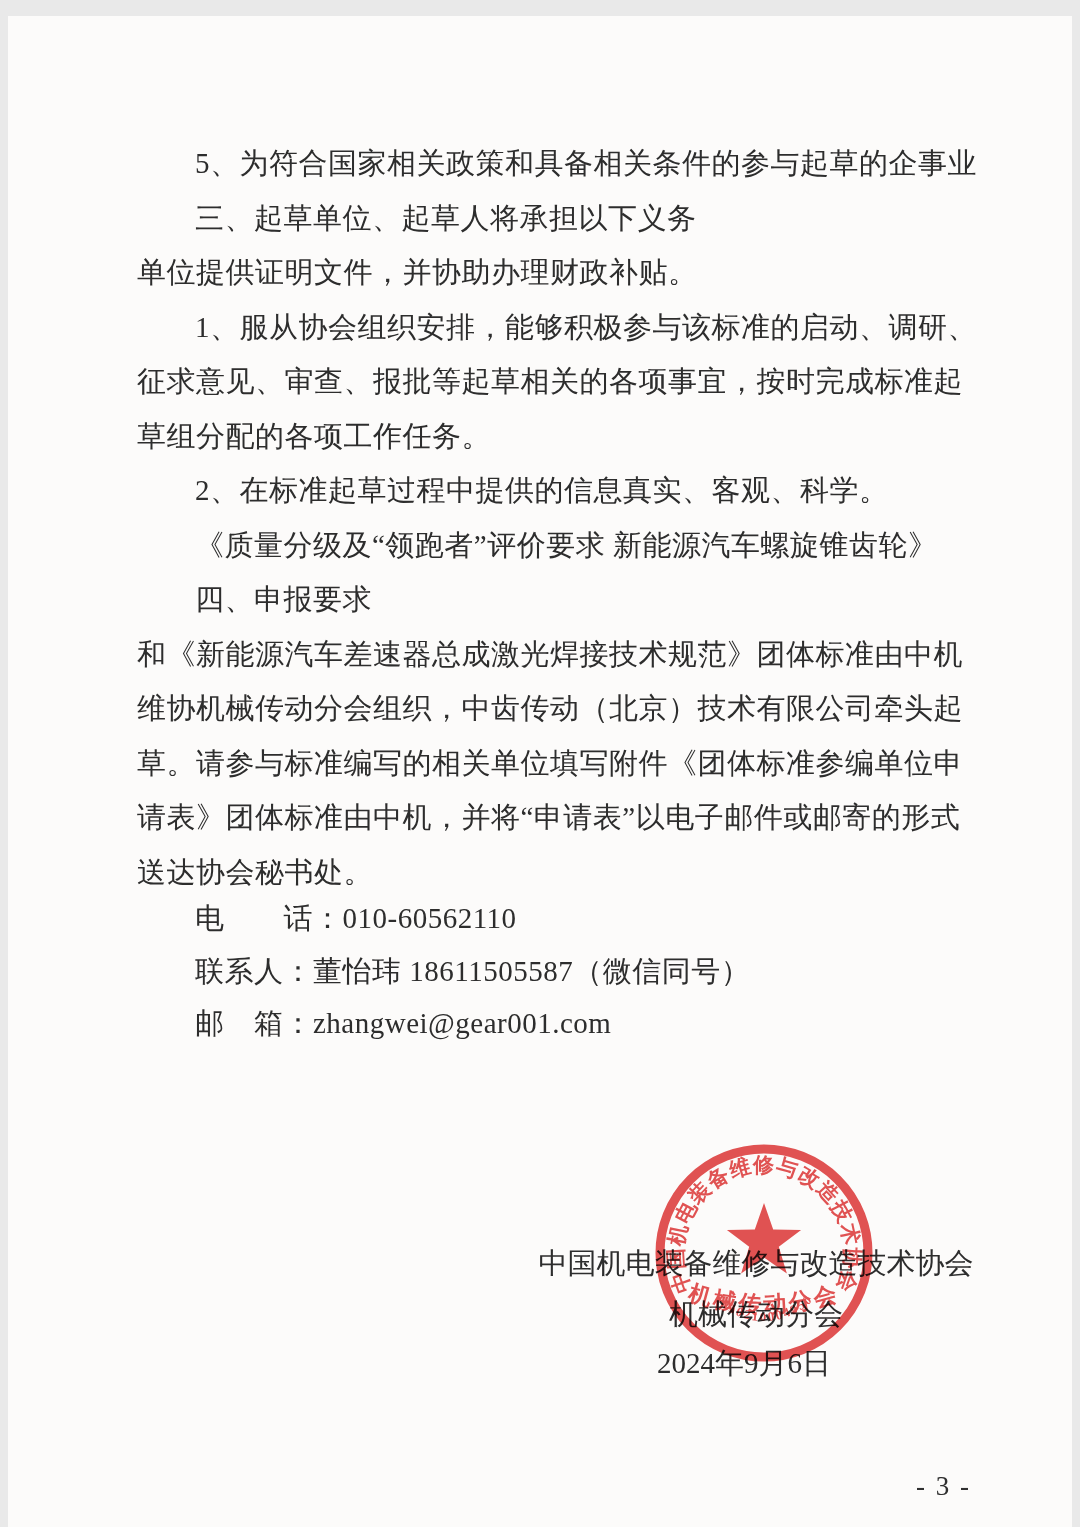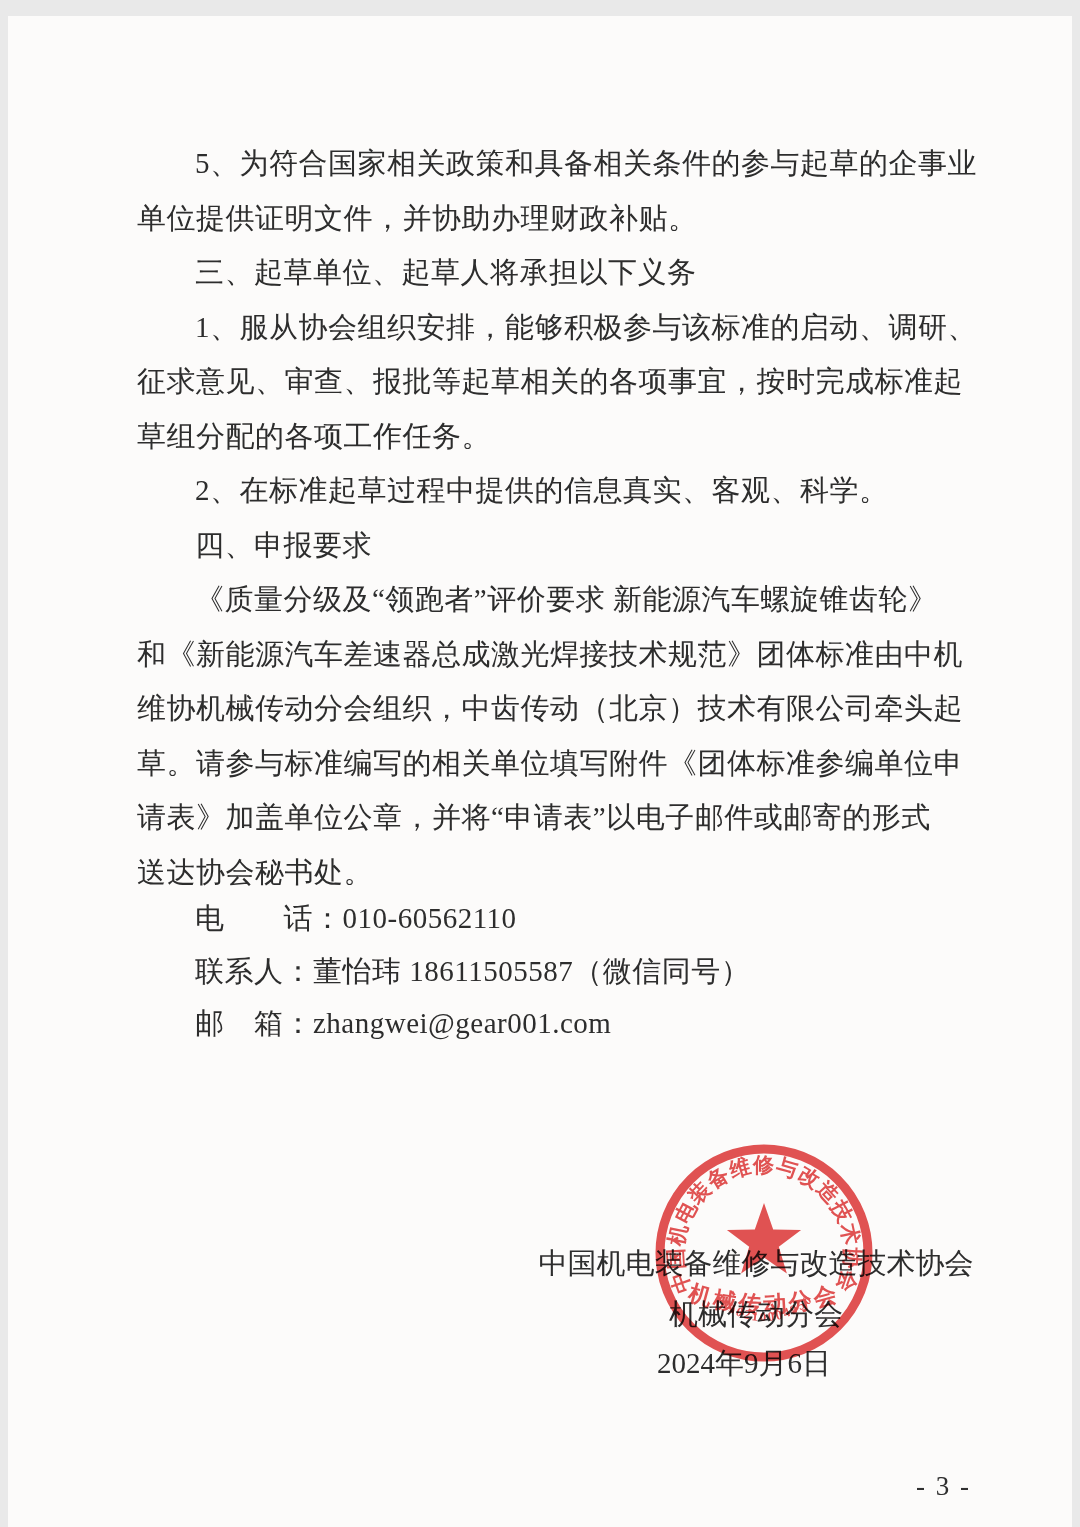--- a/index.html
+++ b/index.html
@@ -77,32 +77,32 @@
   .seal .subtext{font-size:23px;font-weight:bold;letter-spacing:3px;}
   .seal .serialtext{font-size:13px;font-weight:bold;letter-spacing:2px;}
 </style>
 </head>
 <body>
 
 <div class="page">
 
   <div class="body-block">
     <div class="ln ind">5、为符合国家相关政策和具备相关条件的参与起草的企事业</div>
+    <div class="ln ind">三、起草单位、起草人将承担以下义务</div>
     <div class="ln">单位提供证明文件，并协助办理财政补贴。</div>
-    <div class="ln ind">三、起草单位、起草人将承担以下义务</div>
     <div class="ln ind">1、服从协会组织安排，能够积极参与该标准的启动、调研、</div>
     <div class="ln">征求意见、审查、报批等起草相关的各项事宜，按时完成标准起</div>
     <div class="ln">草组分配的各项工作任务。</div>
     <div class="ln ind">2、在标准起草过程中提供的信息真实、客观、科学。</div>
+    <div class="ln ind">《质量分级及“领跑者”评价要求 新能源汽车螺旋锥齿轮》</div>
     <div class="ln ind">四、申报要求</div>
-    <div class="ln ind">《质量分级及“领跑者”评价要求 新能源汽车螺旋锥齿轮》</div>
     <div class="ln">和《新能源汽车差速器总成激光焊接技术规范》团体标准由中机</div>
     <div class="ln">维协机械传动分会组织，中齿传动（北京）技术有限公司牵头起</div>
     <div class="ln">草。请参与标准编写的相关单位填写附件《团体标准参编单位申</div>
-    <div class="ln">请表》加盖单位公章，并将“申请表”以电子邮件或邮寄的形式</div>
+    <div class="ln">请表》团体标准由中机，并将“申请表”以电子邮件或邮寄的形式</div>
     <div class="ln">送达协会秘书处。</div>
   </div>
 
   <div class="contact-block">
     <div class="ln ind">电　　话：010-60562110</div>
     <div class="ln ind">联系人：董怡玮 18611505587（微信同号）</div>
     <div class="ln ind">邮　箱：zhangwei@gear001.com</div>
   </div>
 
   <div class="sig sig1">中国机电装备维修与改造技术协会</div>

